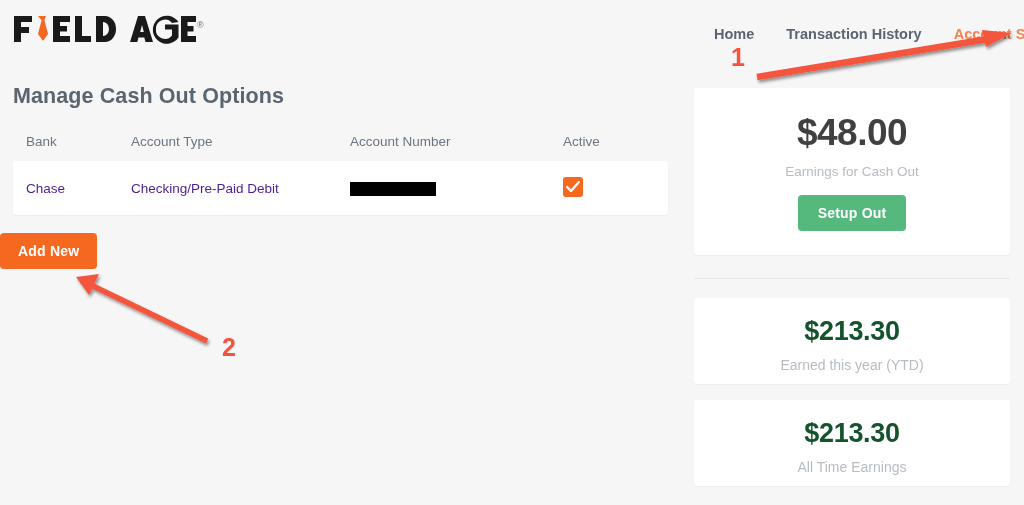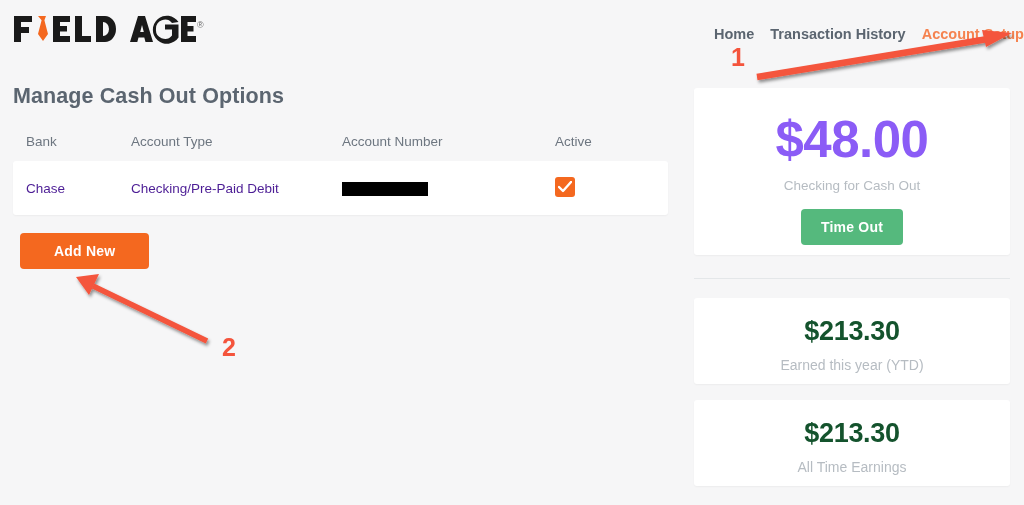--- a/index.html
+++ b/index.html
@@ -51,21 +51,21 @@
     display: flex;
     padding: 0 0 12px 0;
   }
   .table-head .th {
     font-size: 13.5px;
     color: #6d7680;
     font-weight: normal;
   }
   .col-bank        { width: 118px; padding-left: 13px; }
   .col-type        { width: 211px; }
-  .col-number      { width: 213px; }
+  .col-number      { width: 213px; margin-left: 8px; }
   .col-active      { width: 100px; }
 
   .table-row {
     display: flex;
     align-items: center;
     background: #ffffff;
     border-radius: 3px;
     height: 54px;
     box-shadow: 0 1px 2px rgba(0,0,0,0.045);
   }
@@ -88,28 +88,28 @@
     background: #f4681f;
     border-radius: 3px;
     position: relative;
     display: inline-block;
     cursor: pointer;
   }
   .checkbox svg { position: absolute; left: 3px; top: 4px; }
 
   .add-new-btn {
     position: absolute;
-    left: 20px; top: 233px;
+    left: 0; top: 233px;
     background: #f4681f;
     color: #ffffff;
     border: none;
     border-radius: 4px;
     font-size: 14px;
     font-weight: bold;
-    padding: 10px 34px;
+    padding: 10px 18px;
     cursor: pointer;
     font-family: "Liberation Sans", sans-serif;
     letter-spacing: 0.2px;
   }
 
   
   .right-col {
     position: absolute;
     left: 676px; top: 0;
     width: 348px; height: 505px;
@@ -117,21 +117,21 @@
   }
 
   .nav {
     position: absolute;
     left: 0; top: 26px;
     width: 348px;
     display: flex;
     justify-content: flex-start;
     align-items: flex-end;
     padding-left: 38px;
-    gap: 16px;
+    gap: 32px;
   }
   .nav-item {
     font-size: 14.5px;
     color: #5b6570;
     font-weight: bold;
     cursor: pointer;
     white-space: nowrap;
   }
   .nav-item.active { color: #f58350; }
 
@@ -141,23 +141,23 @@
     width: 316px;
     background: #ffffff;
     border-radius: 3px;
     box-shadow: 0 1px 2px rgba(0,0,0,0.045);
     text-align: center;
   }
 
   #card-balance { top: 88px; height: 167px; padding-top: 26px; }
 
   .balance-amount {
-    font-size: 51px;
-    font-weight: bold;
-    color: #8b5cf6;
+    font-size: 37px;
+    font-weight: bold;
+    color: #404040;
     letter-spacing: -0.5px;
     line-height: 1;
   }
   .balance-label {
     margin-top: 13px;
     font-size: 13.5px;
     color: #b6bcc2;
   }
   .cashout-btn {
     margin-top: 16px;
@@ -287,22 +287,22 @@
   <div class="right-col">
 
     <nav class="nav">
       <span class="nav-item">Home</span>
       <span class="nav-item">Transaction History</span>
       <span class="nav-item active">Account Setup</span>
     </nav>
 
     <div class="card" id="card-balance">
       <div class="balance-amount">$48.00</div>
-      <div class="balance-label">Checking for Cash Out</div>
-      <button class="cashout-btn">Time Out</button>
+      <div class="balance-label">Earnings for Cash Out</div>
+      <button class="cashout-btn">Setup Out</button>
     </div>
 
     <div class="divider"></div>
 
     <div class="card" id="card-ytd">
       <div class="earn-amount">$213.30</div>
       <div class="earn-label">Earned this year (YTD)</div>
     </div>
 
     <div class="card" id="card-alltime">

